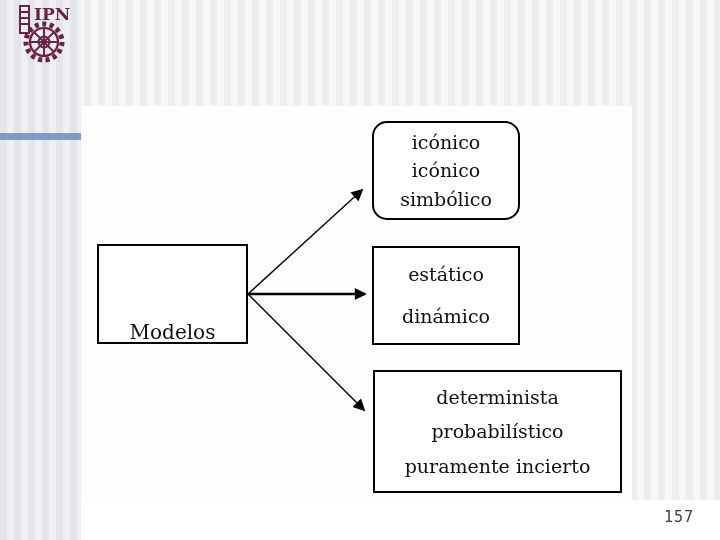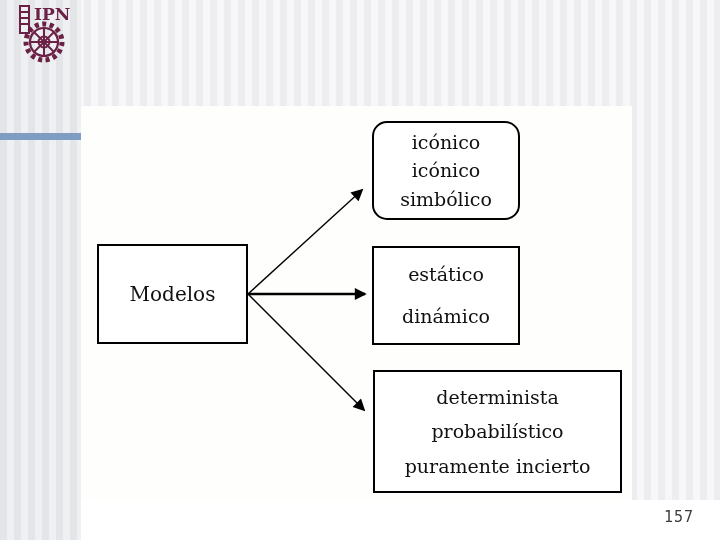--- a/index.html
+++ b/index.html
@@ -32,21 +32,21 @@
     background:#fefefd;
   }
   .arrows{position:absolute;left:0;top:0;width:551px;height:394px;}
   .dbox{
     position:absolute;box-sizing:border-box;border:2px solid #000;background:#fff;
     display:flex;flex-direction:column;align-items:center;
     font-family:"DejaVu Serif","Liberation Serif",serif;
     font-size:19px;color:#111;text-align:center;
   }
   .dbox span{display:block;line-height:1;}
-  .box-root{left:16px;top:138px;width:151px;height:100px;justify-content:center;font-size:20px;}
+  .box-root{left:16px;top:138px;width:151px;height:100px;justify-content:flex-end;font-size:20px;}
   .box-b1{left:291px;top:15px;width:148px;height:99px;justify-content:space-evenly;border-radius:15px;}
   .box-b2{left:291px;top:140px;width:148px;height:99px;justify-content:space-between;padding:17px 0;}
   .box-b3{left:292px;top:264px;width:249px;height:123px;justify-content:space-evenly;}
   .page-number{
     position:absolute;left:664px;top:508px;width:44px;
     font-family:"DejaVu Sans Mono","Liberation Mono",monospace;
     font-size:15px;color:#3d3d3d;letter-spacing:1px;
   }
 </style>
 </head>

